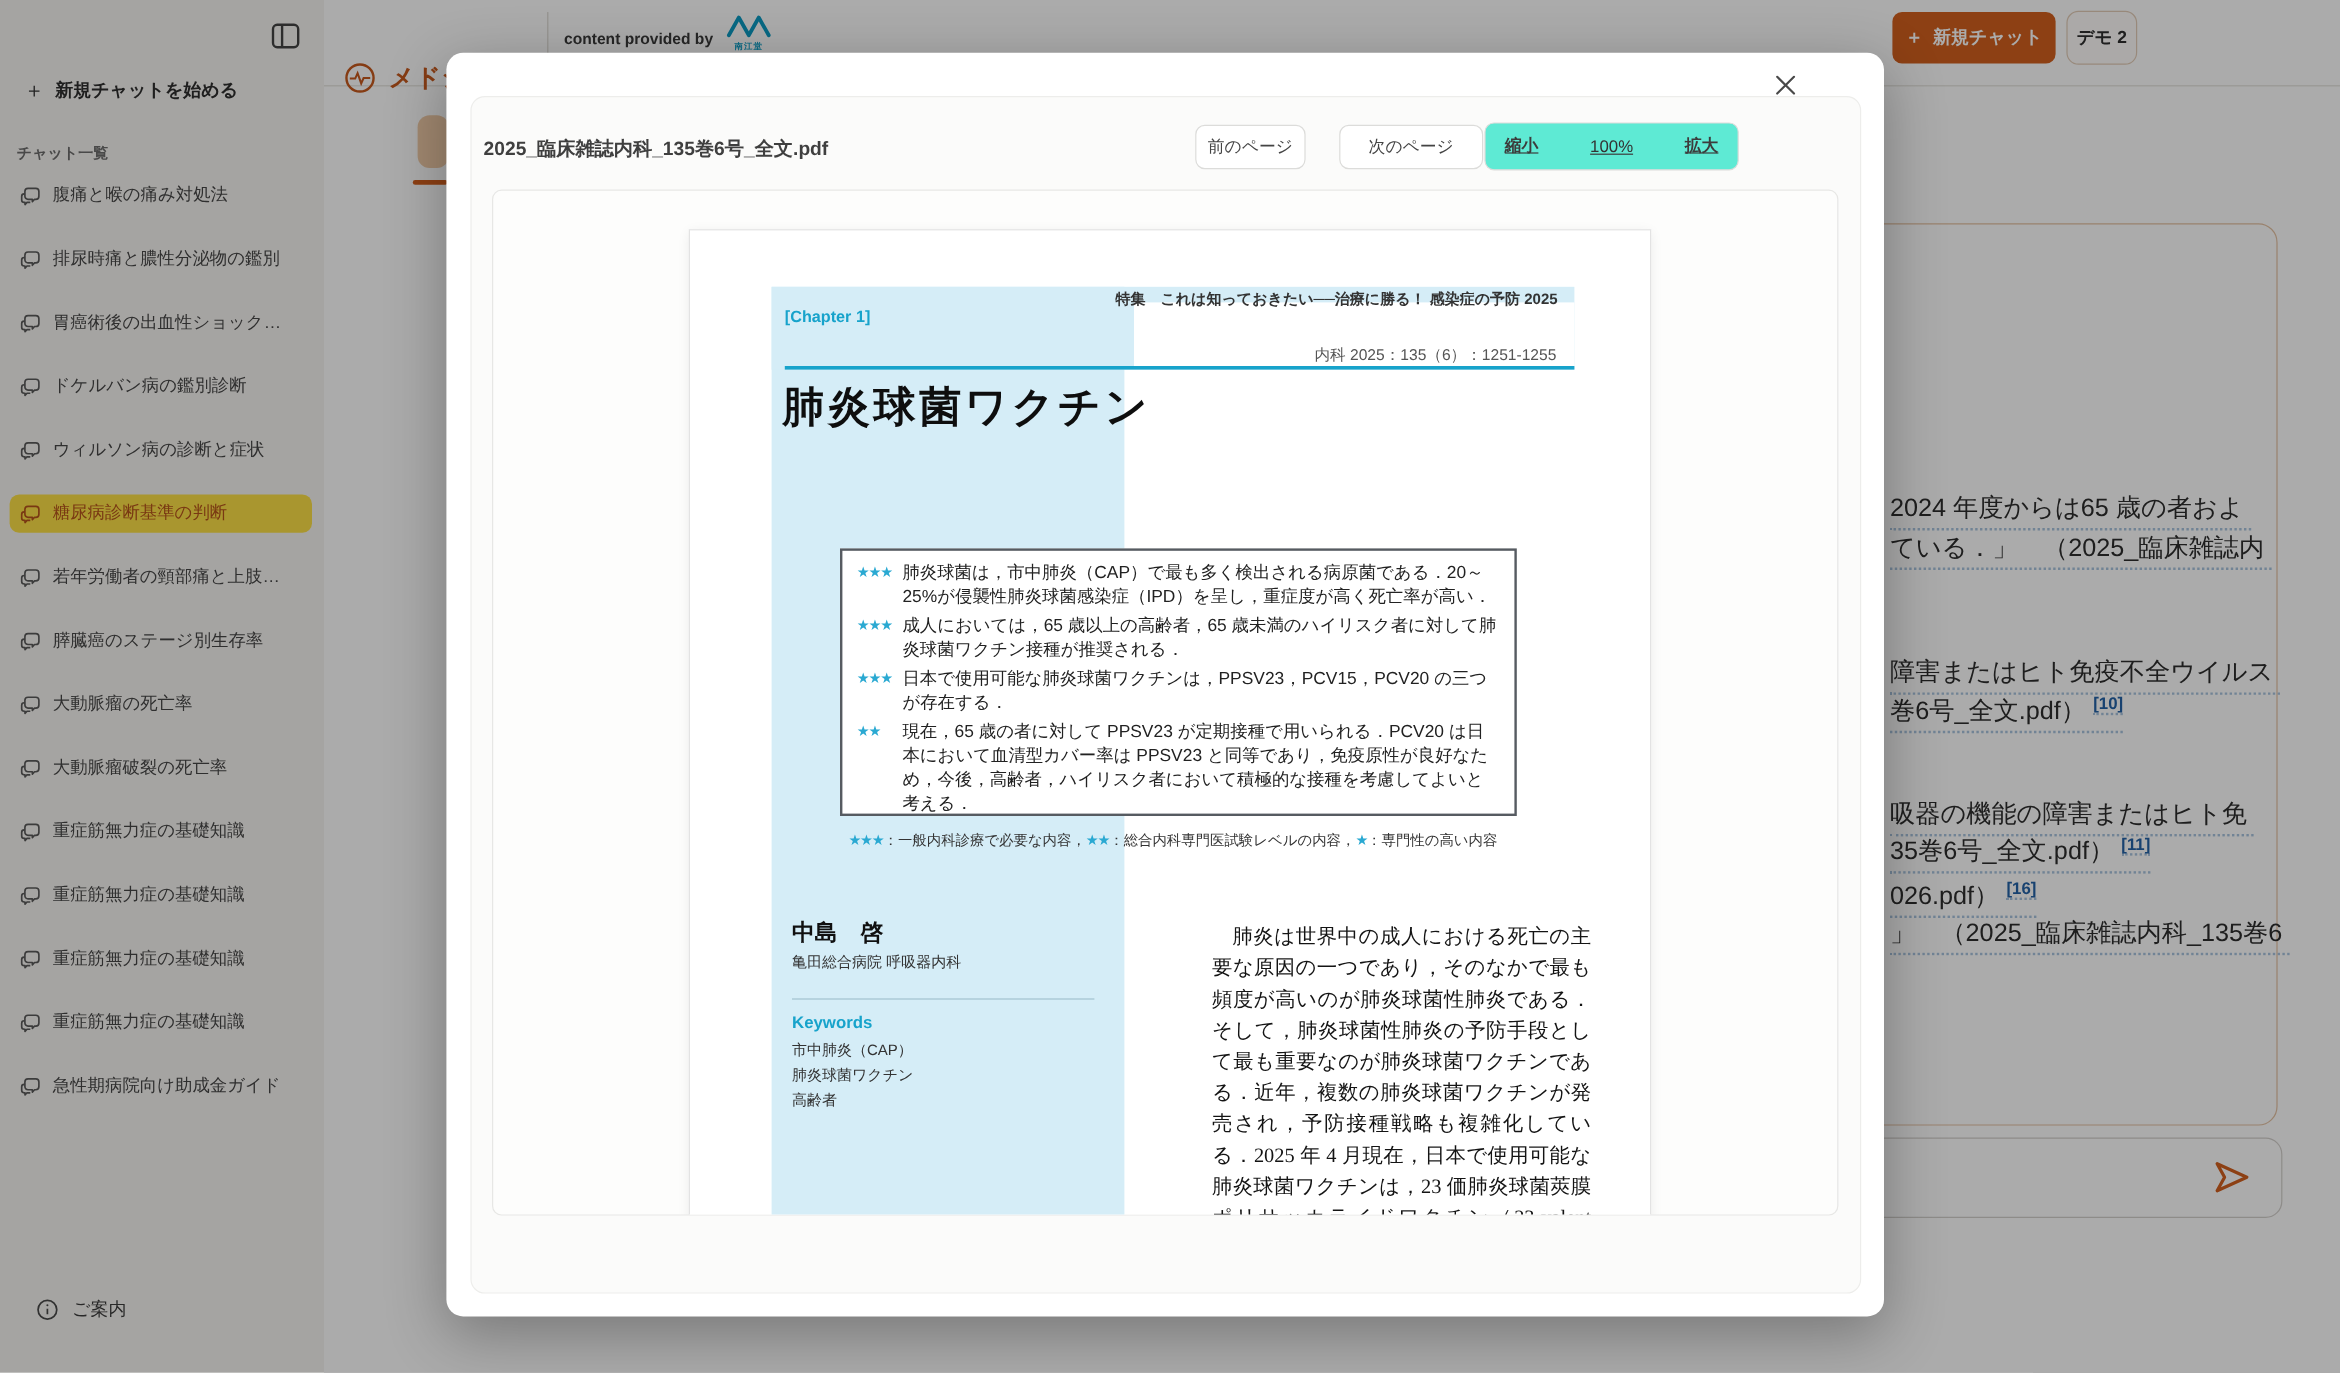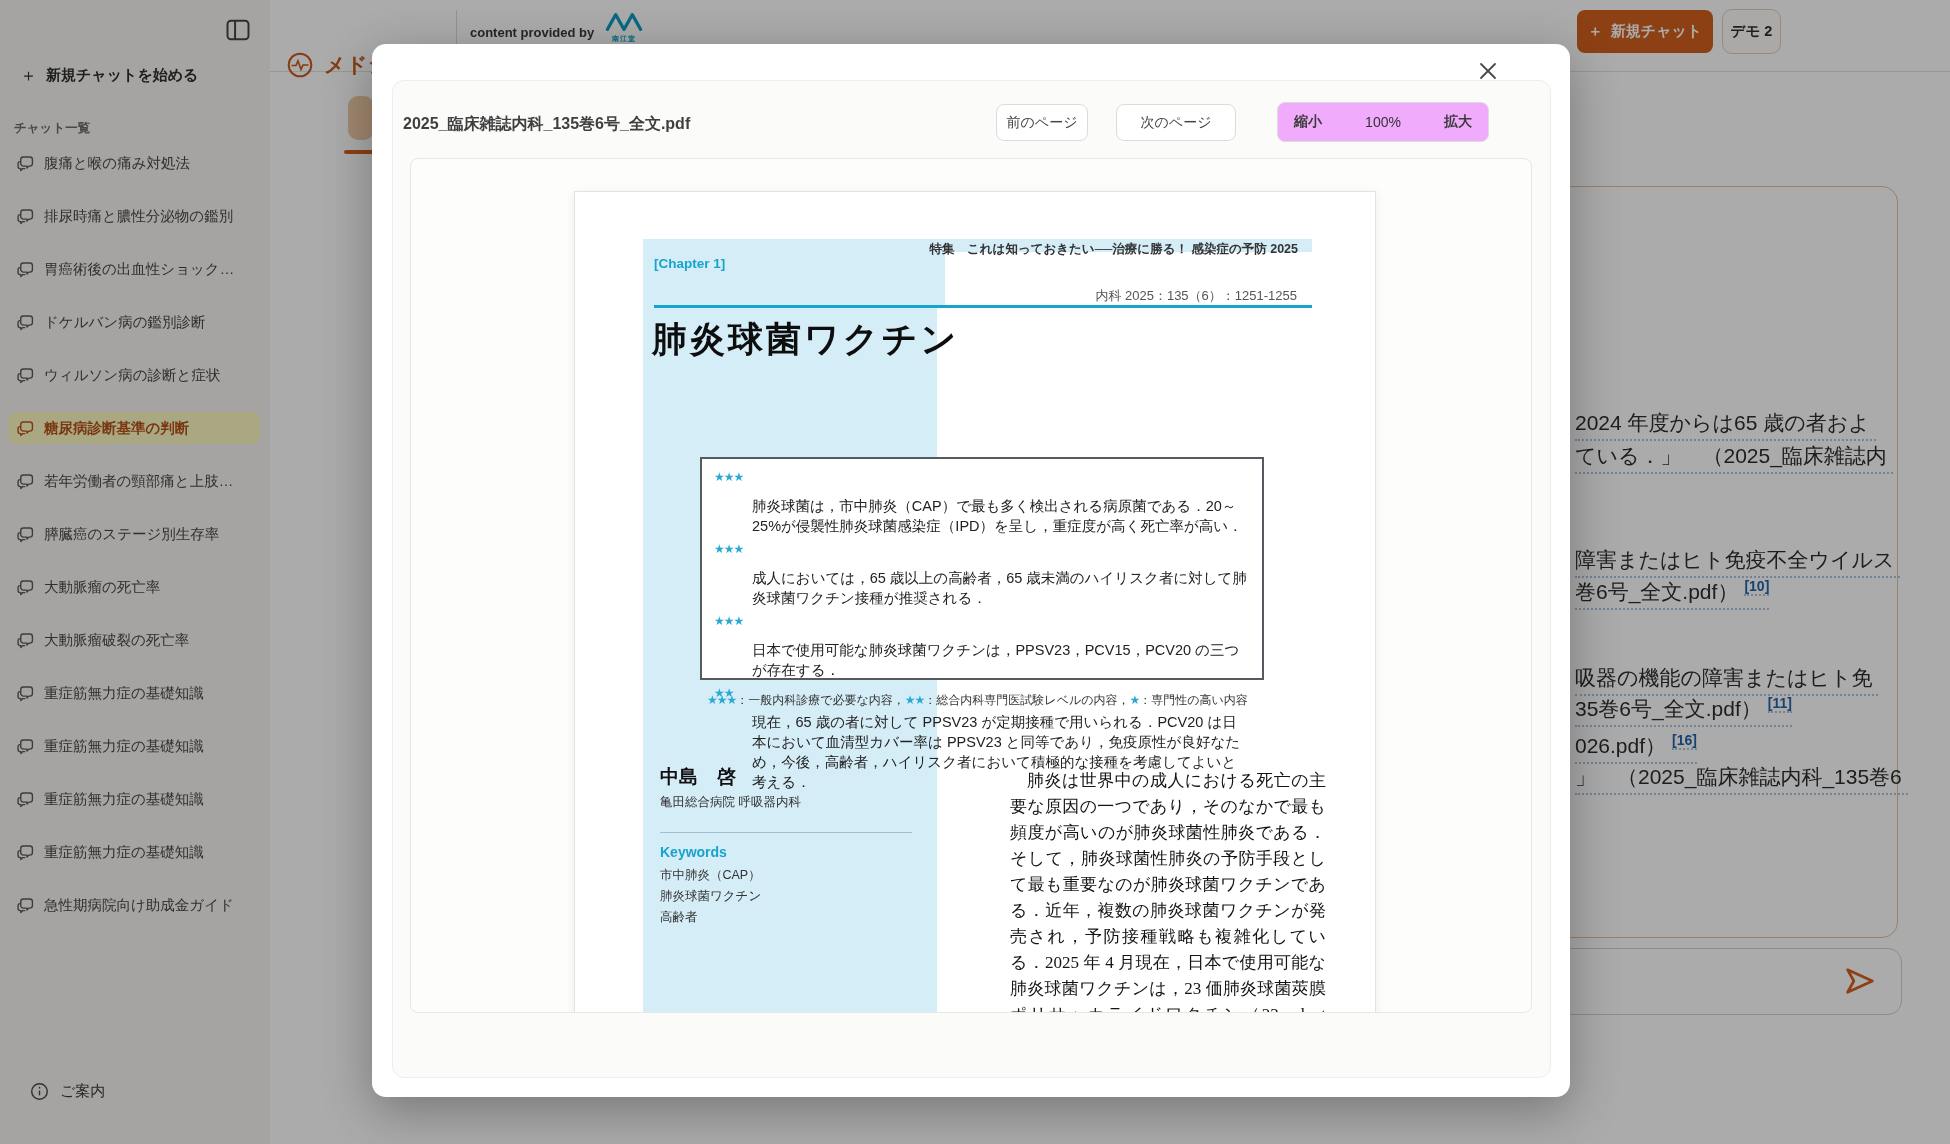--- a/index.html
+++ b/index.html
@@ -11,21 +11,21 @@
   .sidebar{position:absolute;left:0;top:0;width:270px;height:1144px;background:#F7F5F2;}
   .sb-toggle{position:absolute;left:224px;top:16px;width:28px;height:28px;cursor:pointer;}
   .sb-newchat{position:absolute;left:20px;top:64px;display:flex;align-items:center;gap:9px;
               font-size:15px;font-weight:600;color:#2f2f2f;cursor:pointer;}
   .sb-newchat .plus{font-size:17px;font-weight:500;color:#333;}
   .sb-section{position:absolute;left:14px;top:120px;font-size:12.5px;font-weight:700;color:#6d6d6d;}
   .chat-list{position:absolute;left:8px;right:10px;top:147px;display:flex;flex-direction:column;gap:21px;}
   .chat-item{display:flex;align-items:center;gap:9px;padding:6px 8px;border-radius:8px;
              font-size:14.5px;color:#474747;line-height:20px;white-space:nowrap;overflow:hidden;cursor:pointer;}
   .chat-item svg{flex:0 0 auto;}
-  .chat-item[data-selected="true"]{background:#fef9c3;color:#B5541C;font-weight:700;}
+  .chat-item[data-selected="true"]{background:#fde047;color:#B5541C;font-weight:400;}
   .chat-item[data-selected="true"] svg path{stroke:#B5541C;}
   .sb-footer{position:absolute;left:30px;top:1082px;display:flex;align-items:center;gap:11px;
              font-size:15px;color:#3d3d3d;cursor:pointer;justify-content:center;}
 
   
   .hdr-divider{position:absolute;left:270px;right:0;top:71px;height:1px;background:#E4E1DD;}
   .logo-wrap{position:absolute;left:286px;top:17px;display:flex;align-items:center;gap:10px;margin-top:34px;}
   .logo-title{font-size:21px;font-weight:800;color:#C75A1E;letter-spacing:0.5px;}
   .hdr-vline{position:absolute;left:456px;top:10px;width:1px;height:50px;background:#DDD9D4;}
   .provided{position:absolute;left:470px;top:25px;font-size:13px;font-weight:600;color:#3a3a3a;}
@@ -61,23 +61,23 @@
          border-radius:14px;box-shadow:0 14px 50px rgba(0,0,0,0.30);z-index:50;}
   .modal-close{position:absolute;left:1101px;top:12px;width:30px;height:30px;cursor:pointer;
                display:flex;align-items:center;justify-content:center;}
   .modal-panel{position:absolute;left:20px;top:36px;width:1159px;height:998px;background:#FBFBFA;
                border:1px solid #EDEDEB;border-radius:12px;}
   .m-title{position:absolute;left:31px;top:70px;font-size:16px;font-weight:700;color:#3f3f3f;}
   .m-btn{position:absolute;top:60px;height:37px;background:#fff;border:1px solid #DCDCDA;border-radius:8px;
          font-size:14px;color:#444;display:flex;align-items:center;justify-content:center;cursor:pointer;}
   .m-prev{left:624px;width:92px;}
   .m-next{left:744px;width:120px;}
-  .zoom-group{position:absolute;left:905px;top:58px;width:212px;height:40px;background:#f0abfc;
+  .zoom-group{position:absolute;left:865px;top:58px;width:212px;height:40px;background:#5eead4;
               border:1px solid #DCDCDA;border-radius:8px;display:flex;align-items:center;
-              justify-content:space-between;padding:0 16px;font-size:14px;color:#3c3c3c;}
+              justify-content:space-between;padding:0 16px;font-size:14px;color:#3c3c3c;text-decoration:underline;}
   .zoom-group .zbtn{cursor:pointer;font-weight:600;}
   .zoom-group .zlevel{color:#333;}
 
   
   .viewer{position:absolute;left:38px;top:114px;width:1122px;height:855px;background:#FDFDFC;
           border:1px solid #E7E7E5;border-radius:8px;overflow:hidden;}
   .page{position:absolute;left:163px;top:32px;width:802px;height:860px;background:#fff;
         border:1px solid #E3E3E3;box-shadow:0 2px 10px rgba(0,0,0,0.07);}
   .p-leftcol{position:absolute;left:68px;top:47px;width:294px;height:800px;background:#D5EDF7;}
   .p-band{position:absolute;left:68px;top:47px;width:669px;height:69px;background:#D5EDF7;}
@@ -87,21 +87,21 @@
   .p-chapter{position:absolute;left:79px;top:64px;font-size:13.5px;font-weight:700;color:#17A3CB;}
   .p-series{position:absolute;left:79px;top:81px;font-size:23px;font-weight:800;color:#17A3CB;letter-spacing:0.3px;}
   .p-underline{position:absolute;left:79px;top:113px;width:658px;height:3px;background:#17A3CB;}
   .p-cite{position:absolute;left:370px;top:95px;width:360px;text-align:right;padding-right:8px;
           font-size:13px;color:#555;}
   .p-title{position:absolute;left:77px;top:124px;font-size:35px;font-weight:900;color:#0e0e0e;letter-spacing:3px;}
   .p-box{position:absolute;left:125px;top:265px;width:564px;height:223px;background:#fff;
          border:2.5px solid #565B61;padding:9px 12px;}
   .sum-item{display:flex;margin-bottom:4px;}
   .sum-item .stars{flex:0 0 38px;font-size:12px;color:#2AA9D2;letter-spacing:-1px;padding-top:2px;}
-  .sum-item .stext{flex:1;font-size:14.5px;line-height:20px;color:#222;margin-top:28px;}
+  .sum-item .stext{flex:1;font-size:14.5px;line-height:20px;color:#222;}
   .p-legend{position:absolute;left:132px;top:500px;display:flex;white-space:nowrap;
             font-size:12px;color:#333;}
   .p-legend .stars{color:#2AA9D2;letter-spacing:-1px;}
   .p-author{position:absolute;left:85px;top:572px;font-size:19px;font-weight:800;color:#101010;}
   .p-affil{position:absolute;left:85px;top:602px;font-size:12.5px;color:#333;}
   .p-divline{position:absolute;left:85px;top:640px;width:252px;height:1px;background:rgba(100,140,160,0.45);}
   .p-kwlabel{position:absolute;left:85px;top:652px;font-size:14px;font-weight:700;color:#17A3CB;}
   .p-kws{position:absolute;left:85px;top:673px;font-size:12.5px;color:#333;line-height:21px;}
   .p-body{position:absolute;left:435px;top:576px;width:316px;height:252px;overflow:hidden;
           font-family:"Liberation Serif","DejaVu Serif",serif;font-size:17px;line-height:26px;

